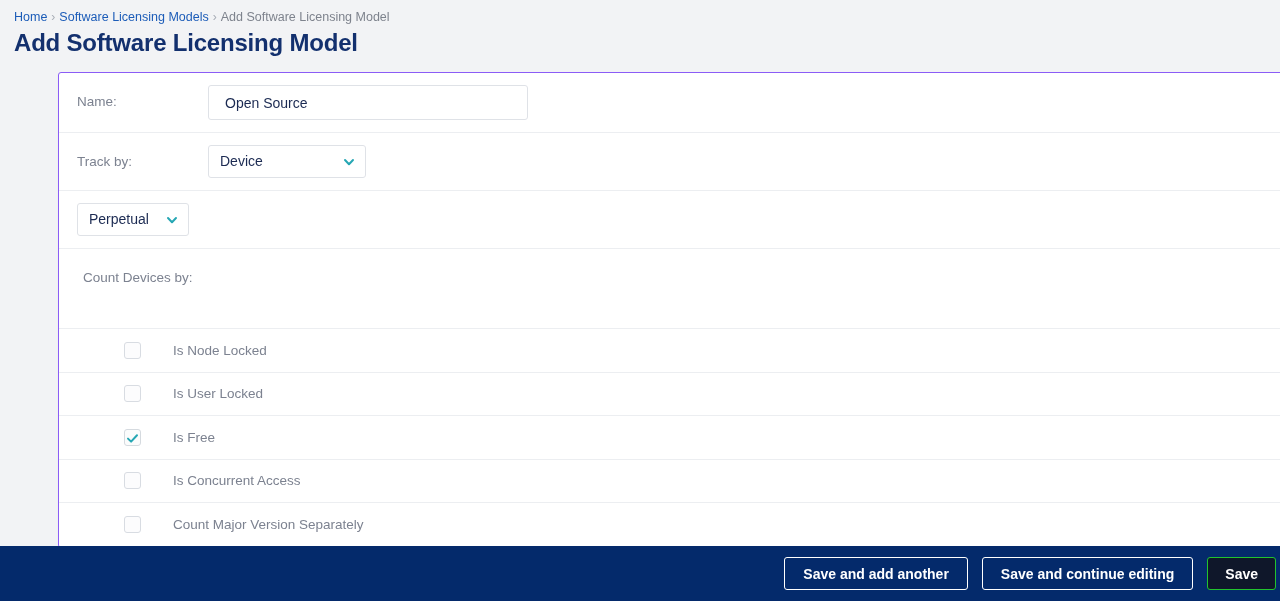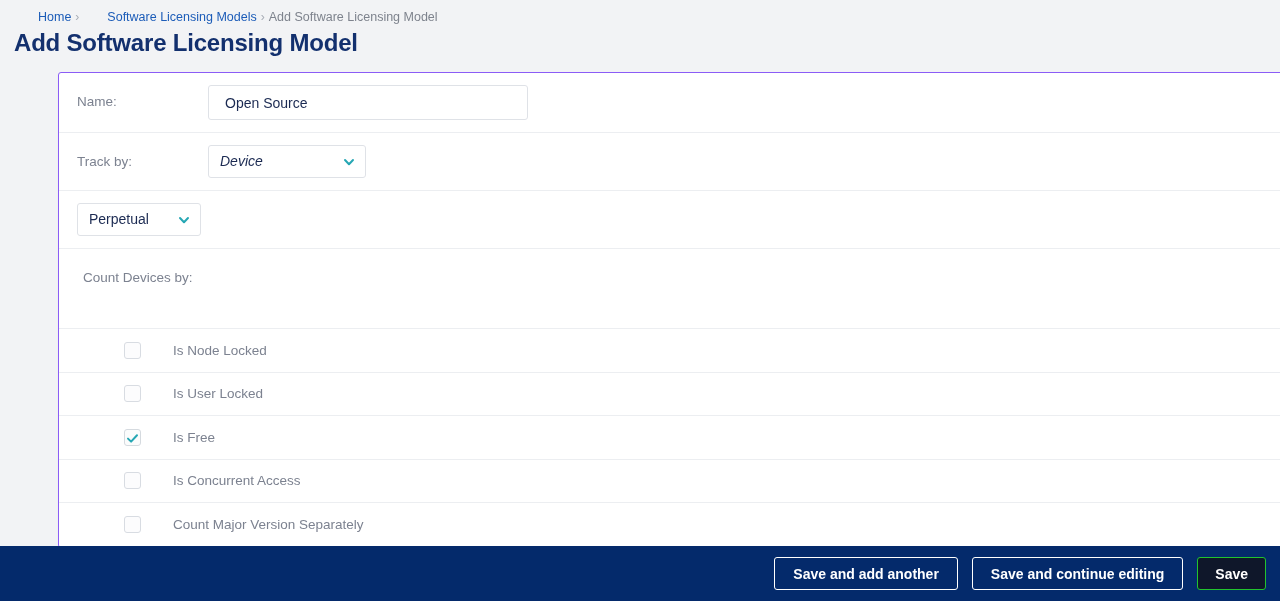--- a/index.html
+++ b/index.html
@@ -22,21 +22,20 @@
     left: 14px;
     top: 9px;
     font-size: 12.5px;
     line-height: 16px;
     color: #8a8f99;
     white-space: nowrap;
   }
   .breadcrumb a {
     color: #1c5cb8;
     text-decoration: none;
-    margin-left: 24px;
   }
   .breadcrumb .sep {
     color: #a8adb6;
     margin: 0 4px;
     font-size: 12px;
   }
   .breadcrumb .current { color: #7e838d; }
 
   
   .page-title {
@@ -125,22 +124,22 @@
   }
   .select-wrap .chevron {
     position: absolute;
     right: 9px;
     top: 50%;
     transform: translateY(-50%);
     width: 14px;
     height: 14px;
     pointer-events: none;
   }
-  .select-wrap.w-device { width: 158px; font-style: italic; }
-  .select-wrap.w-license { width: 124px; }
+  .select-wrap.w-device { width: 158px; }
+  .select-wrap.w-license { width: 112px; }
   .select-wrap.w-count { width: 198px; }
 
   
   .check-row {
     display: flex;
     align-items: center;
     border-bottom: 1px solid #eceef1;
     padding: 0 18px;
     height: 43.5px;
     gap: 23px;
@@ -178,21 +177,21 @@
   .footer-bar {
     position: absolute;
     left: 0;
     bottom: 0;
     width: 1280px;
     height: 55px;
     background: #042a6b;
     display: flex;
     align-items: center;
     justify-content: flex-end;
-    padding-right: 14px;
+    padding-right: 4px;
   }
   .btn {
     font-family: "Liberation Sans", sans-serif;
     font-size: 14px;
     font-weight: bold;
     color: #ffffff;
     border-radius: 3px;
     cursor: pointer;
     white-space: nowrap;
     display: inline-flex;

